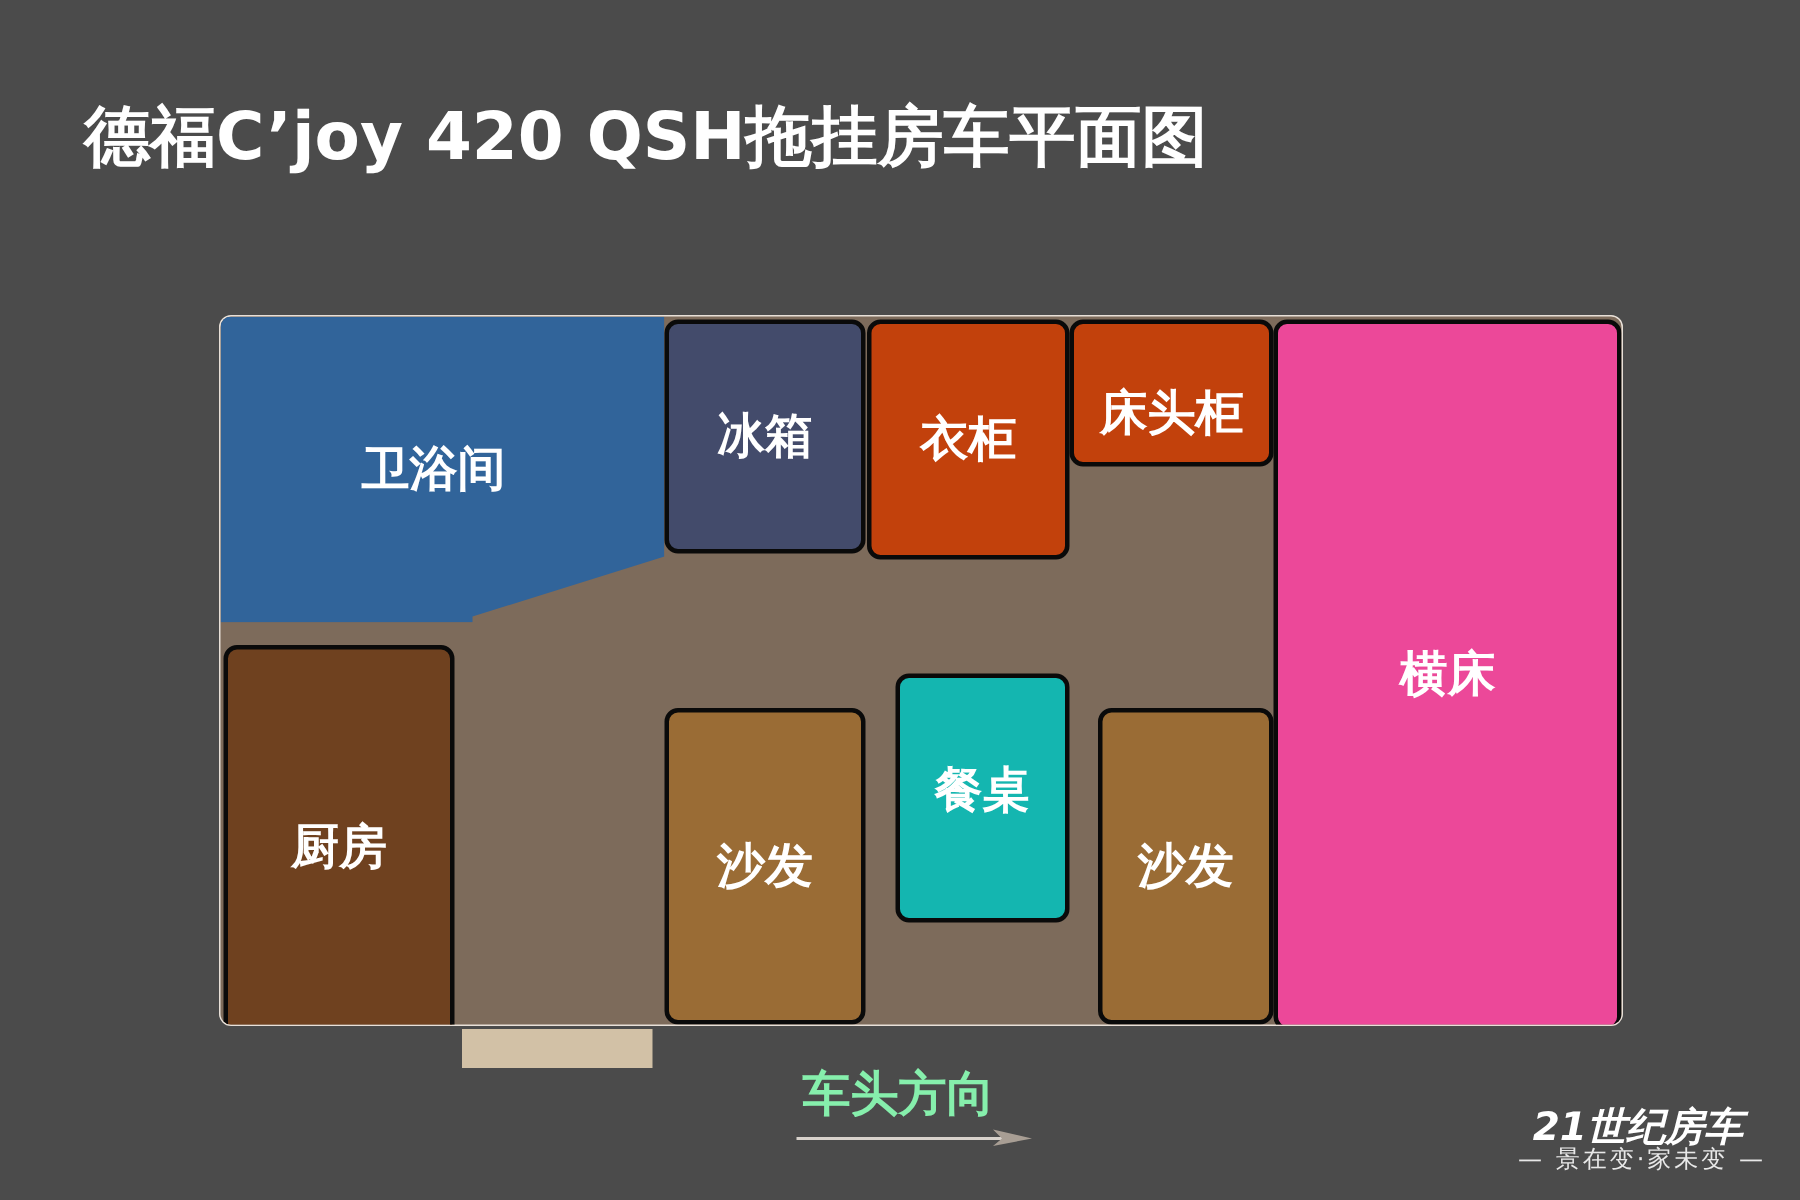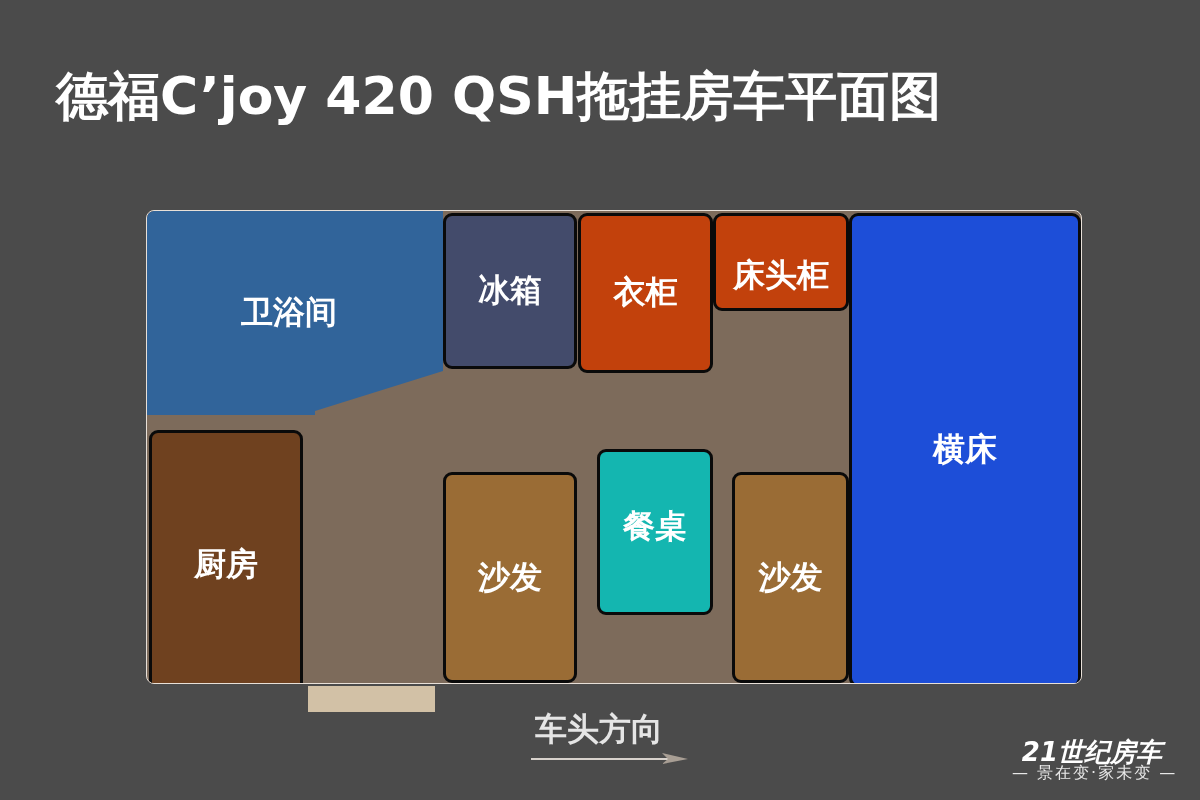--- a/index.html
+++ b/index.html
@@ -4,21 +4,21 @@
   <style>
     html, body { margin: 0; padding: 0; }
     body {
       width: 1200px; height: 800px; overflow: hidden;
       background: #4b4b4b;
       position: relative;
       font-family: "DejaVu Sans", "Liberation Sans", sans-serif;
     }
     .title {
       position: absolute; left: 56px; top: 62px;
-      color: #ffffff; font-size: 52px; font-weight: bold;
+      color: #ffffff; font-size: 44px; font-weight: bold;
       letter-spacing: 0px; white-space: nowrap;
     }
     .plan {
       position: absolute; left: 146px; top: 210px;
       width: 936px; height: 474px;
       background: #7d6b5b;
       border: 1.5px solid #e8e0d8;
       border-radius: 8px;
       box-sizing: border-box;
       overflow: hidden;
@@ -38,21 +38,21 @@
     .label {
       position: absolute; color: #ffffff; font-weight: bold; font-size: 32px;
       white-space: nowrap;
     }
     .door {
       position: absolute; left: 308px; top: 686px; width: 127px; height: 26px;
       background: #d2c1a6;
     }
     .direction {
       position: absolute; left: 535px; top: 708px;
-      color: #e5e5e5; font-size: 32px; font-weight: bold; white-space: nowrap;
+      color: #86efac; font-size: 32px; font-weight: bold; white-space: nowrap;
     }
     .arrow {
       position: absolute; left: 530px; top: 752px; width: 160px; height: 14px;
     }
     .logo {
       position: absolute; left: 1012px; top: 738px; width: 150px;
       color: #ffffff; text-align: right;
     }
     .logo-main {
       font-size: 26px; font-weight: bold; font-style: italic; letter-spacing: 0px;
@@ -81,21 +81,21 @@
   </div>
 
   <div class="room" style="left:431px; top:2px; width:135px; height:160px; background:#c2410c;">
     <span>衣柜</span>
   </div>
 
   <div class="room" style="left:566px; top:2px; width:136px; height:98px; background:#c2410c; align-items:center; padding-top:28px;">
     <span>床头柜</span>
   </div>
 
-  <div class="room" style="left:702px; top:2px; width:232px; height:474px; background:#1d4ed8;align-items:center;">
+  <div class="room" style="left:702px; top:2px; width:232px; height:474px; background:#ec4899;align-items:center;">
     <span>横床</span>
   </div>
 
   <div class="room" style="left:296px; top:261px; width:134px; height:211px; background:#9a6c35;">
     <span>沙发</span>
   </div>
 
   <div class="room" style="left:450px; top:238px; width:116px; height:166px; background:#14b6b0; padding-bottom:10px;">
     <span>餐桌</span>
   </div>

